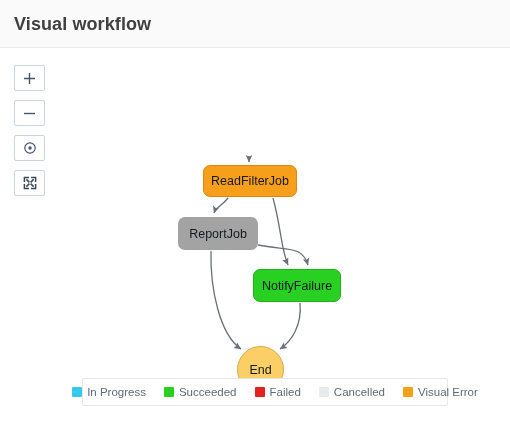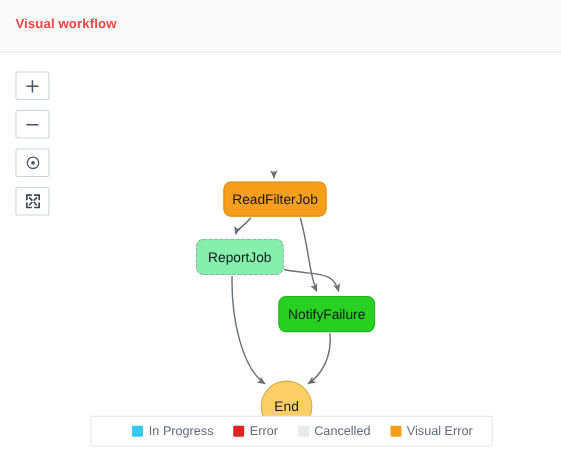--- a/index.html
+++ b/index.html
@@ -28,23 +28,23 @@
     width: 510px;
     height: 48px;
     background: #fafafa;
     border-bottom: 1px solid #e9ebed;
     box-sizing: border-box;
   }
   .panel-title {
     position: absolute;
     left: 14px;
     top: 14px;
-    font-size: 12px;
+    font-size: 18px;
     font-weight: bold;
-    color: #ef4444;
+    color: #404040;
     letter-spacing: 0.1px;
   }
 
   
   .canvas {
     position: absolute;
     left: 0;
     top: 49px;
     width: 510px;
     height: 374px;
@@ -130,21 +130,21 @@
   }
   .node-notify {
     left: 253px; top: 220px;
     width: 88px; height: 33px;
     background: #28d021;
     border: 1px solid #21b21b;
   }
   .node-report {
     left: 178px; top: 168px;
     width: 80px; height: 33px;
-    background: #86efac;
+    background: #a3a3a3;
     border: 1px dashed #9aa2a8;
     border-radius: 7px;
   }
 
   
   .legend {
     position: absolute;
     left: 82px;
     top: 329px;
     width: 366px;
@@ -261,24 +261,28 @@
 
     </div>
 
     <div class="legend">
 
       <div class="legend-item">
         <span class="legend-swatch" style="background:#36c8ee"></span>
         <span class="legend-label">In Progress</span>
       </div>
 
+      <div class="legend-item">
+        <span class="legend-swatch" style="background:#28d021"></span>
+        <span class="legend-label">Succeeded</span>
+      </div>
 
       <div class="legend-item">
         <span class="legend-swatch" style="background:#e32222"></span>
-        <span class="legend-label">Error</span>
+        <span class="legend-label">Failed</span>
       </div>
 
       <div class="legend-item">
         <span class="legend-swatch" style="background:#e8eaec"></span>
         <span class="legend-label">Cancelled</span>
       </div>
 
       <div class="legend-item">
         <span class="legend-swatch" style="background:#f79f1a"></span>
         <span class="legend-label">Visual Error</span>

